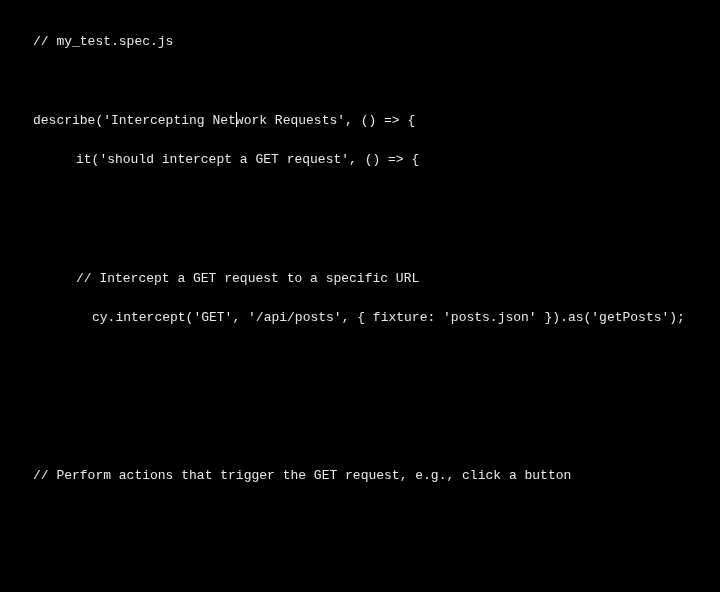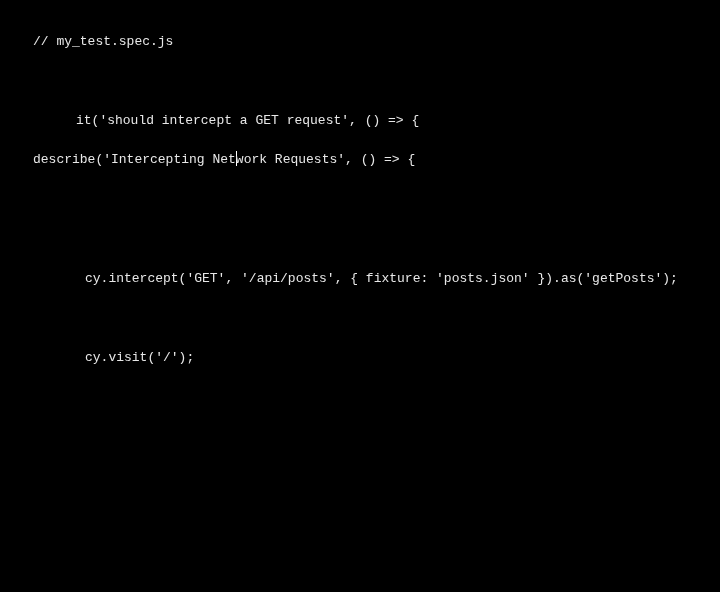--- a/index.html
+++ b/index.html
@@ -23,47 +23,47 @@
     }
     .line {
       display: block;
       padding-left: 33px;
       min-height: 20px;
     }
     .indent1 {
       padding-left: 76px;
     }
     .indent2 {
-      padding-left: 42px;
-      margin-left: 43px;
+      padding-left: 92px;
     }
     .cursor {
       display: inline-block;
       width: 1px;
       height: 15px;
       background: #ffffff;
       vertical-align: middle;
       margin: 0 -1px 2px 0;
     }
   </style>
 </head>
 <body>
 
 <div class="code-container">
 <span class="line"><span>// my_test.spec.js</span></span>
 <span class="line"><span></span></span>
+<span class="line"><span>describe('Intercepting Net</span><span class="cursor"></span><span>work Requests', () =&gt; {</span></span>
 <span class="line indent1"><span>it('should intercept a GET request', () =&gt; {</span></span>
-<span class="line"><span>describe('Intercepting Net</span><span class="cursor"></span><span>work Requests', () =&gt; {</span></span>
 <span class="line"><span></span></span>
 <span class="line"><span></span></span>
+<span class="line indent1"><span>// Intercept a GET request to a specific URL</span></span>
 <span class="line indent2"><span>cy.intercept('GET', '/api/posts', { fixture: 'posts.json' }).as('getPosts');</span></span>
 <span class="line"><span></span></span>
-<span class="line indent2"><span>cy.visit('/');</span></span>
 <span class="line"><span></span></span>
 <span class="line"><span></span></span>
+<span class="line"><span>// Perform actions that trigger the GET request, e.g., click a button</span></span>
 <span class="line"><span></span></span>
 
 
 
 
 
 
 
 
 

